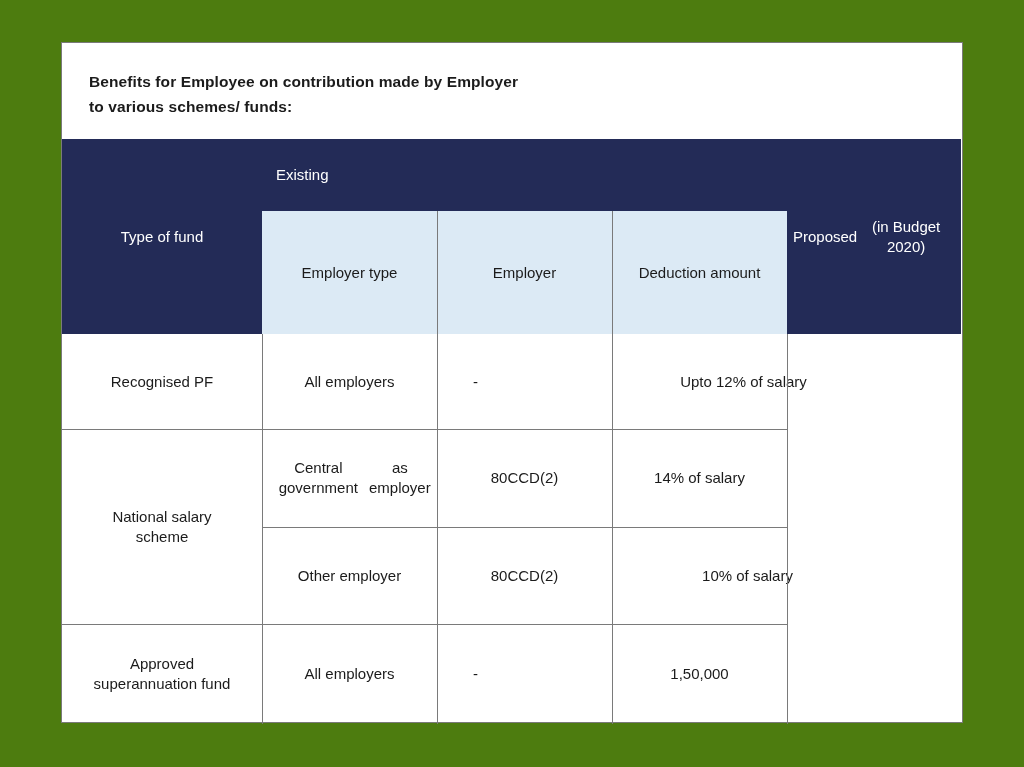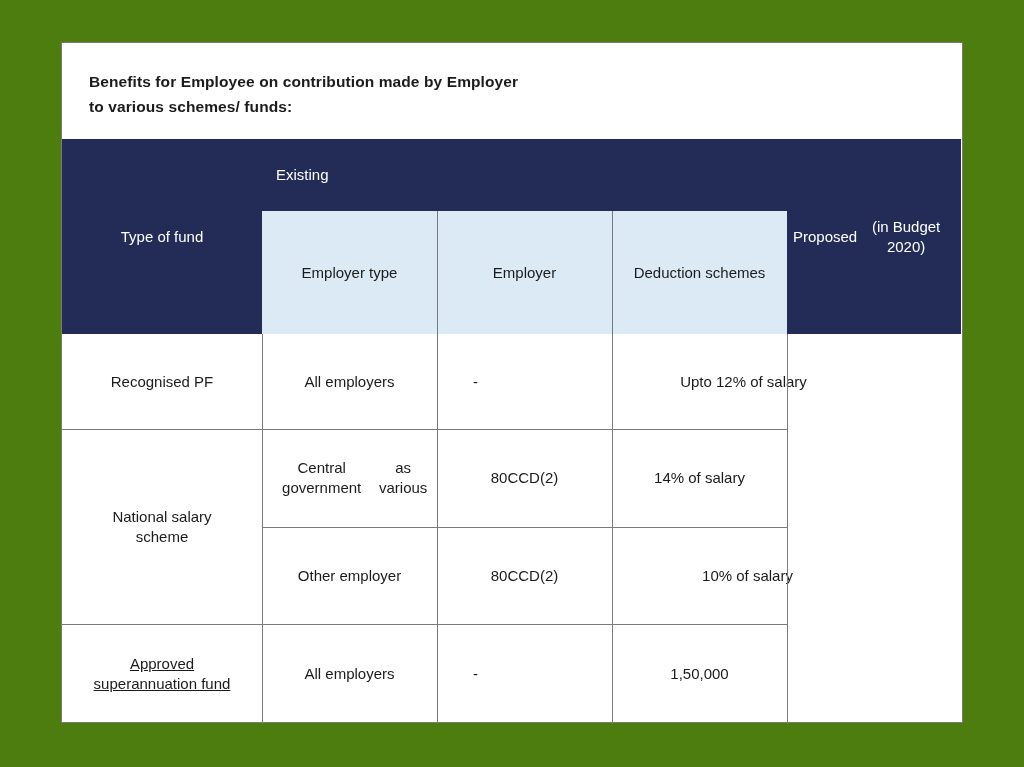--- a/index.html
+++ b/index.html
@@ -130,47 +130,47 @@
 
       <div class="cell navy align-left" style="left:200px; top:0; width:525px; height:72px;">Existing</div>
 
       <div class="cell navy" style="left:725px; top:0; width:174px; height:195px; flex-direction:row;">
         <span>Proposed</span>
         <span>(in Budget 2020)</span>
       </div>
 
       <div class="cell lightblue" style="left:200px; top:72px; width:175px; height:123px;">Employer type</div>
       <div class="cell lightblue" style="left:375px; top:72px; width:175px; height:123px;">Employer</div>
-      <div class="cell lightblue" style="left:550px; top:72px; width:175px; height:123px;">Deduction schemes</div>
+      <div class="cell lightblue" style="left:550px; top:72px; width:175px; height:123px;">Deduction amount</div>
 
       <div class="vline" style="left:375px; top:72px; height:123px;"></div>
       <div class="vline" style="left:550px; top:72px; height:123px;"></div>
 
       <div class="cell" style="left:0; top:195px; width:200px; height:95px;">Recognised PF</div>
       <div class="cell" style="left:200px; top:195px; width:175px; height:95px;">All employers</div>
       <div class="cell align-left-dash" style="left:375px; top:195px; width:175px; height:95px;">-</div>
       <div class="cell" style="left:550px; top:195px; width:175px; height:95px;margin-left:44px;">Upto 12% of salary</div>
 
       <div class="cell" style="left:0; top:290px; width:200px; height:195px; flex-direction:column;">
         <span>National salary</span>
         <span>scheme</span>
       </div>
 
       <div class="cell" style="left:200px; top:290px; width:175px; height:98px; flex-direction:row;">
         <span>Central government</span>
-        <span>as various</span>
+        <span>as employer</span>
       </div>
       <div class="cell" style="left:375px; top:290px; width:175px; height:98px;">80CCD(2)</div>
       <div class="cell" style="left:550px; top:290px; width:175px; height:98px;">14% of salary</div>
 
       <div class="cell" style="left:200px; top:388px; width:175px; height:97px;">Other employer</div>
       <div class="cell" style="left:375px; top:388px; width:175px; height:97px;">80CCD(2)</div>
       <div class="cell" style="left:550px; top:388px; width:175px; height:97px;margin-left:48px;">10% of salary</div>
 
-      <div class="cell" style="left:0; top:485px; width:200px; height:100px; flex-direction:column;text-decoration:underline;">
+      <div class="cell" style="left:0; top:485px; width:200px; height:100px; flex-direction:column;">
         <span>Approved</span>
         <span>superannuation fund</span>
       </div>
       <div class="cell" style="left:200px; top:485px; width:175px; height:100px;">All employers</div>
       <div class="cell align-left-dash" style="left:375px; top:485px; width:175px; height:100px;">-</div>
       <div class="cell" style="left:550px; top:485px; width:175px; height:100px;">1,50,000</div>
 
 
       <div class="hline" style="left:0; top:290px; width:725px;"></div>
       <div class="hline" style="left:0; top:485px; width:725px;"></div>

